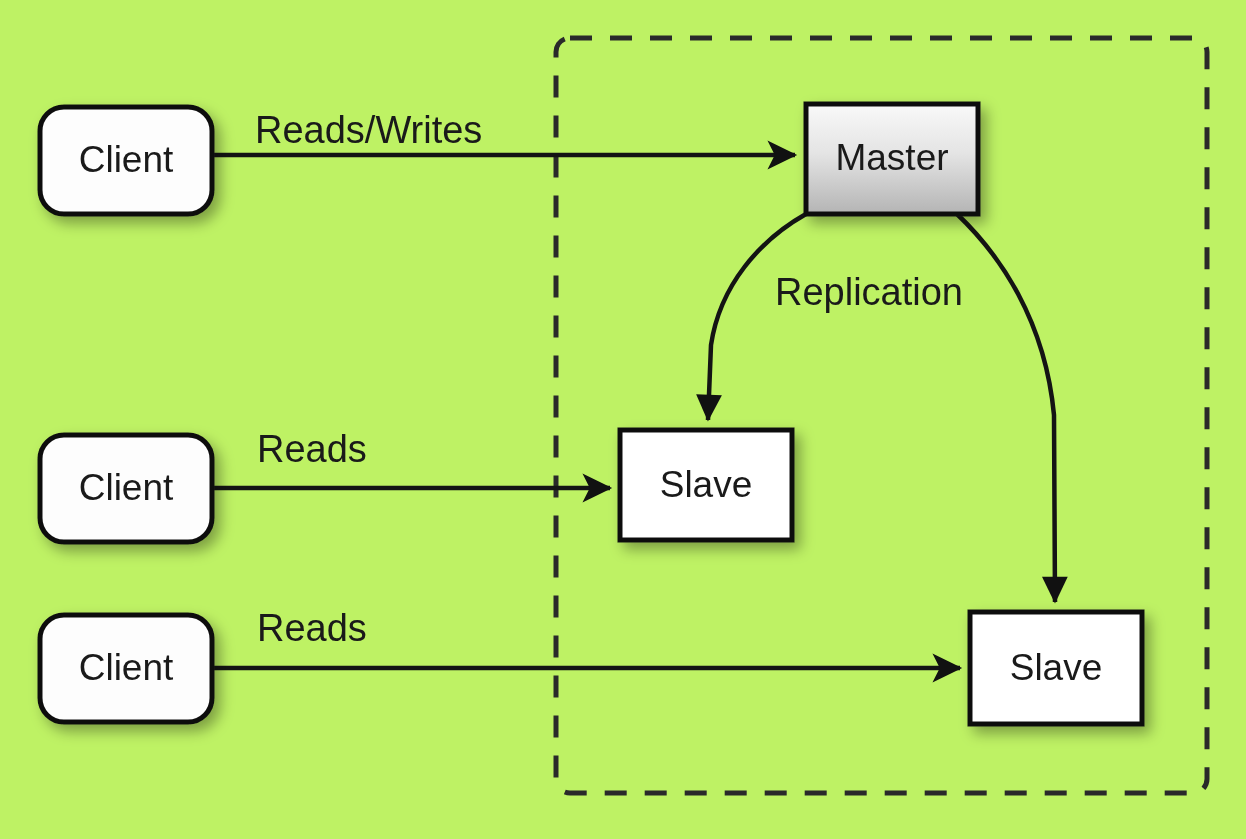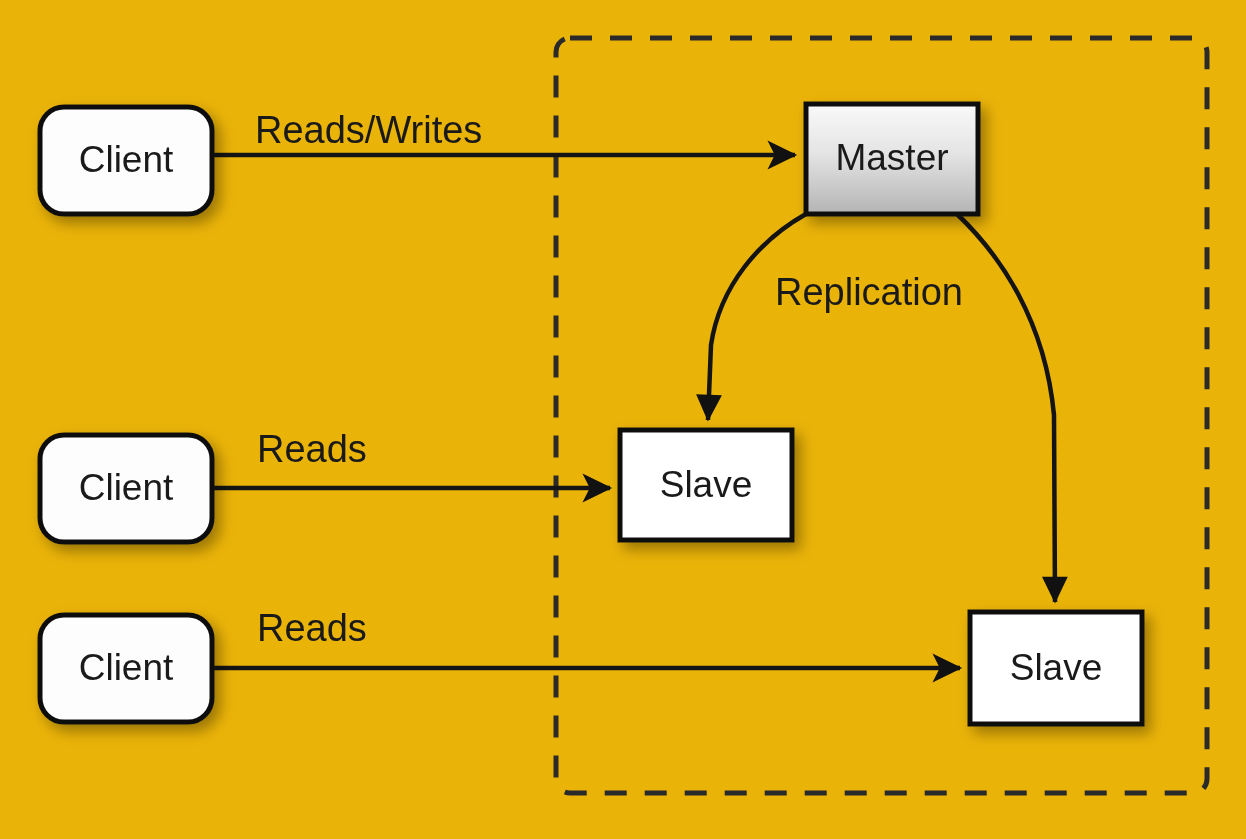--- a/index.html
+++ b/index.html
@@ -7,21 +7,21 @@
     padding: 0;
     background: #ffffff;
   }
   body {
     font-family: "Liberation Sans", sans-serif;
   }
   #canvas {
     position: relative;
     width: 1246px;
     height: 839px;
-    background: #eab308;
+    background: #bef264;
     overflow: hidden;
   }
   #diagram-svg {
     position: absolute;
     left: 0;
     top: 0;
     width: 1246px;
     height: 839px;
   }
   .node-label {

